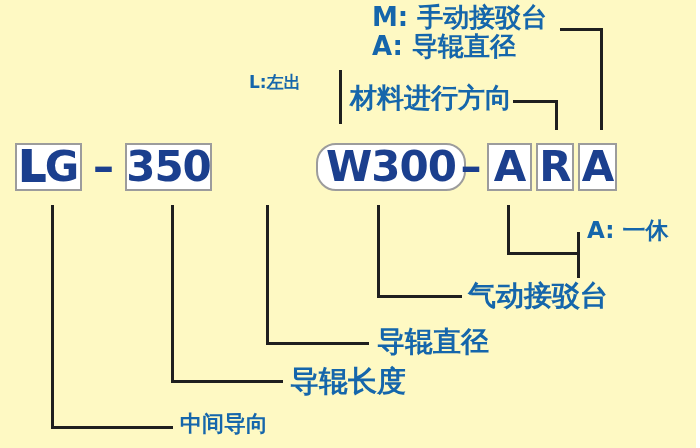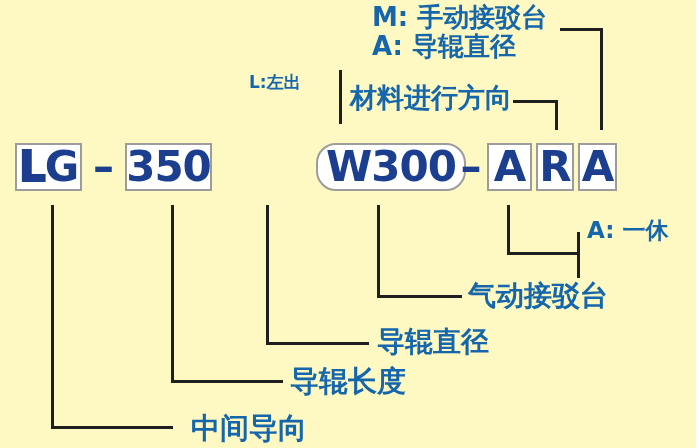--- a/index.html
+++ b/index.html
@@ -87,15 +87,15 @@
   <div class="line" style="left:266px;top:205px;width:3px;height:140px;"></div>
   <div class="line" style="left:266px;top:342px;width:103px;height:3px;"></div>
   <div class="lbl" style="left:377px;top:326px;font-size:28px;">导辊直径</div>
 
   <div class="line" style="left:171px;top:205px;width:3px;height:178px;"></div>
   <div class="line" style="left:171px;top:380px;width:112px;height:3px;"></div>
   <div class="lbl" style="left:290px;top:365px;font-size:29px;">导辊长度</div>
 
   <div class="line" style="left:51px;top:205px;width:3px;height:224px;"></div>
   <div class="line" style="left:51px;top:426px;width:122px;height:3px;"></div>
-  <div class="lbl" style="left:180px;top:412px;font-size:29px;margin-left:11px;">中间导向</div>
+  <div class="lbl" style="left:180px;top:412px;font-size:22px;">中间导向</div>
 
 </div>
 
 </body></html>

